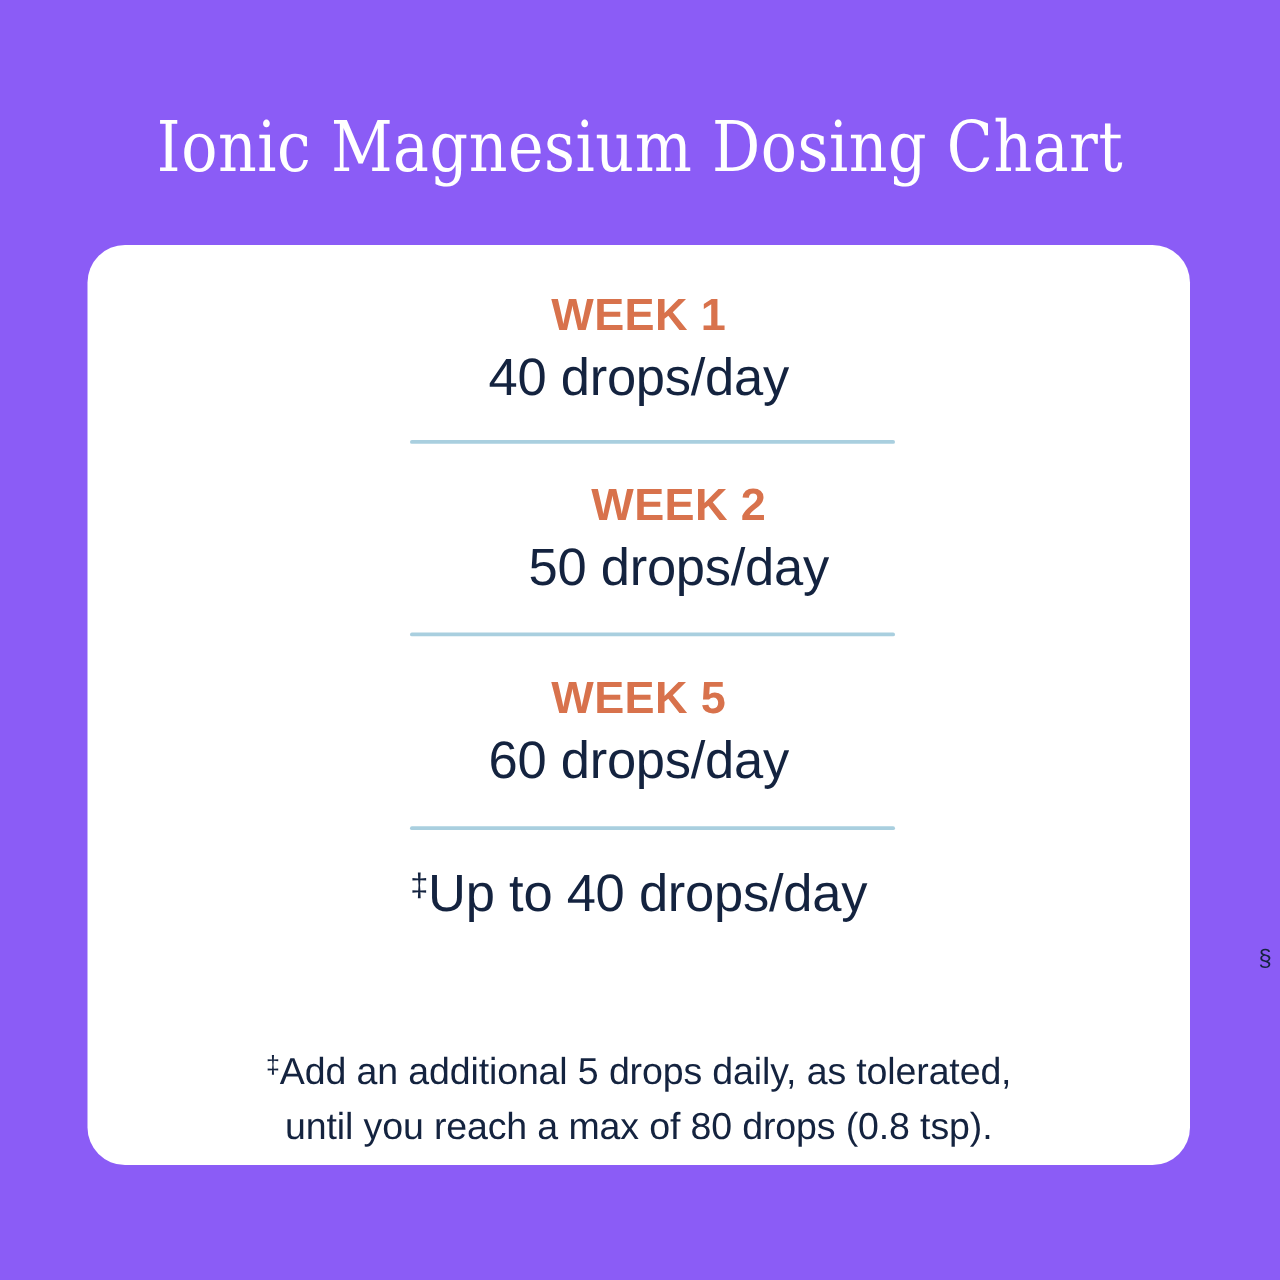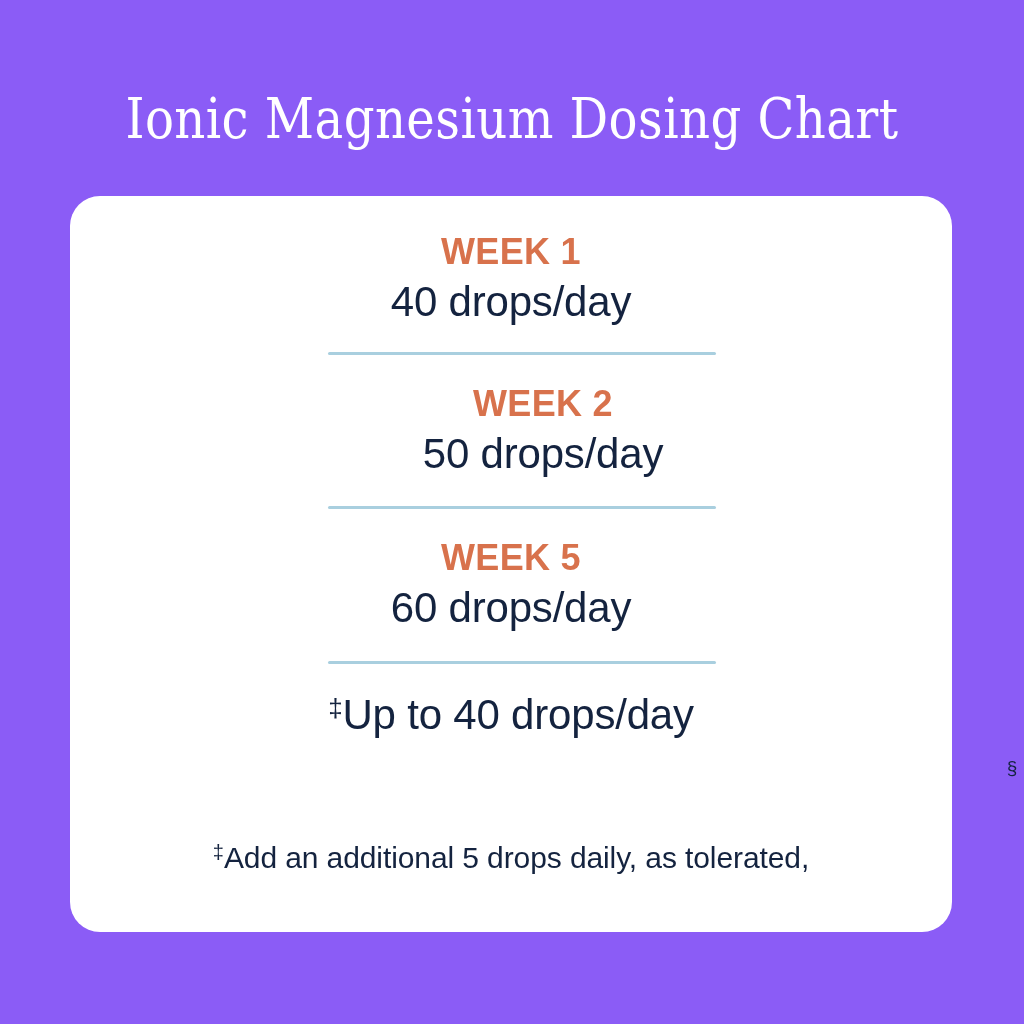--- a/index.html
+++ b/index.html
@@ -176,20 +176,21 @@
       <div class="divider d2"></div>
 
       <div class="dose-block b3">
         <div class="dose-amount">
           <span class="dagger">‡</span><span>Up to 40 drops/day</span>
         </div>
       </div>
 
       <div class="footnote">
         <span class="footnote-line"><span class="dagger">‡</span><span>Add an additional 5 drops daily, as tolerated,</span></span>
+        <span class="footnote-line">until you reach a max of 80 drops (0.8 tsp).</span>
       </div>
 
       <div class="section-mark">§</div>
 
     </div>
   </div>
 
 </div>
 
 </body></html>

